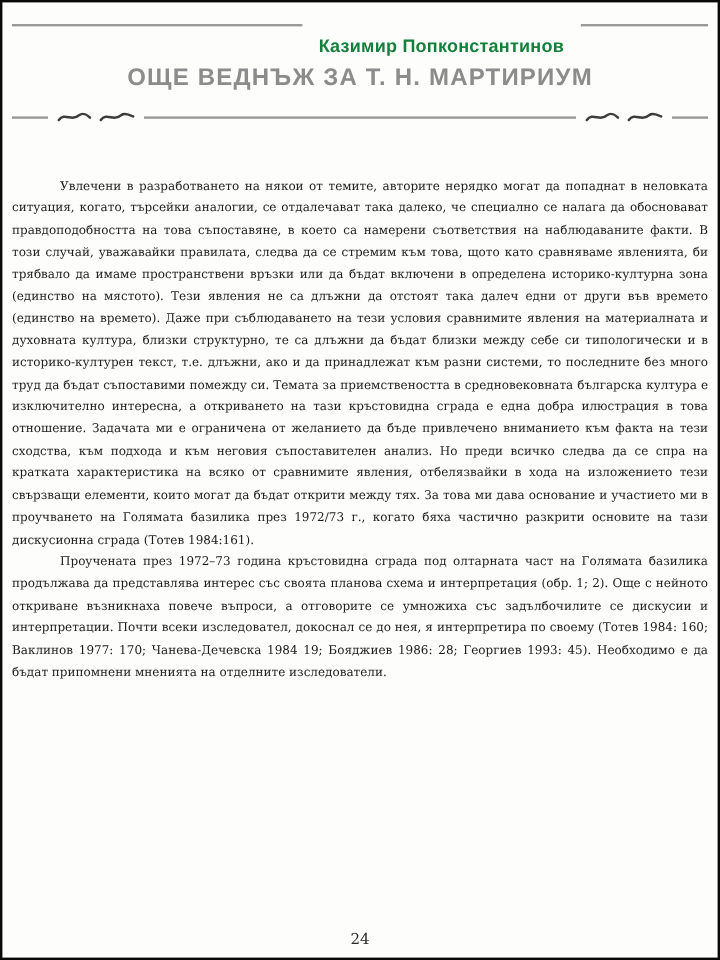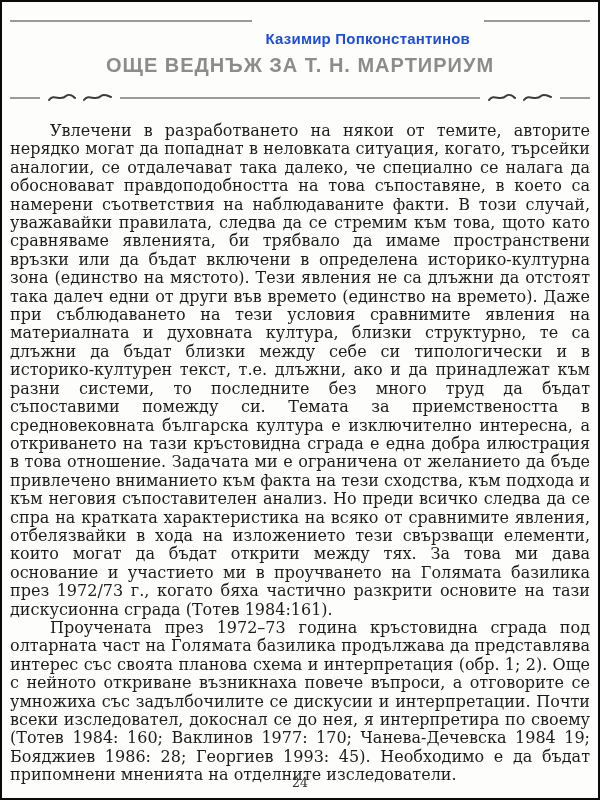--- a/index.html
+++ b/index.html
@@ -16,21 +16,21 @@
   
   .header{
     display:flex;align-items:center;
     margin:10px 8px 0 8px;height:18px;
   }
   .rule{height:2px;background:#9a9a9a;}
   .rule.left{flex:1;margin-right:14px;}
   .rule.right{width:106px;margin-left:14px;}
   .author{
     font-family:"Liberation Sans", sans-serif;
-    font-weight:bold;font-size:15px;color:#1d4ed8;
+    font-weight:bold;font-size:15px;color:#15803d;
     white-space:nowrap;letter-spacing:0.2px;margin-top:35px;
   }
   
   .title{
     margin-top:22px;
     text-align:center;
     font-family:"Liberation Sans", sans-serif;
     font-weight:bold;
     font-size:20px;line-height:26px;
     color:#8c8c8c;letter-spacing:1px;
@@ -38,23 +38,23 @@
   
   .divider{
     display:flex;align-items:center;
     margin:12px 8px 0 8px;height:16px;
   }
   .divider .seg-short{width:30px;}
   .divider .seg-long{flex:1;}
   .orn{flex:0 0 auto;margin:0 6px;display:block;}
   
   .body{
-    margin:16px 8px 0 8px;
+    margin:41px 8px 0 8px;
     text-align:justify;
-    font-size:16px;
+    font-size:10px;
     line-height:18.4px;
   }
   .body p{margin:0;text-indent:40px;}
   
   .pageno{
     position:absolute;left:0;right:0;bottom:8px;
     text-align:center;
     font-size:12.5px;color:#2a2a2a;
     font-family:"DejaVu Serif", serif;
   }

